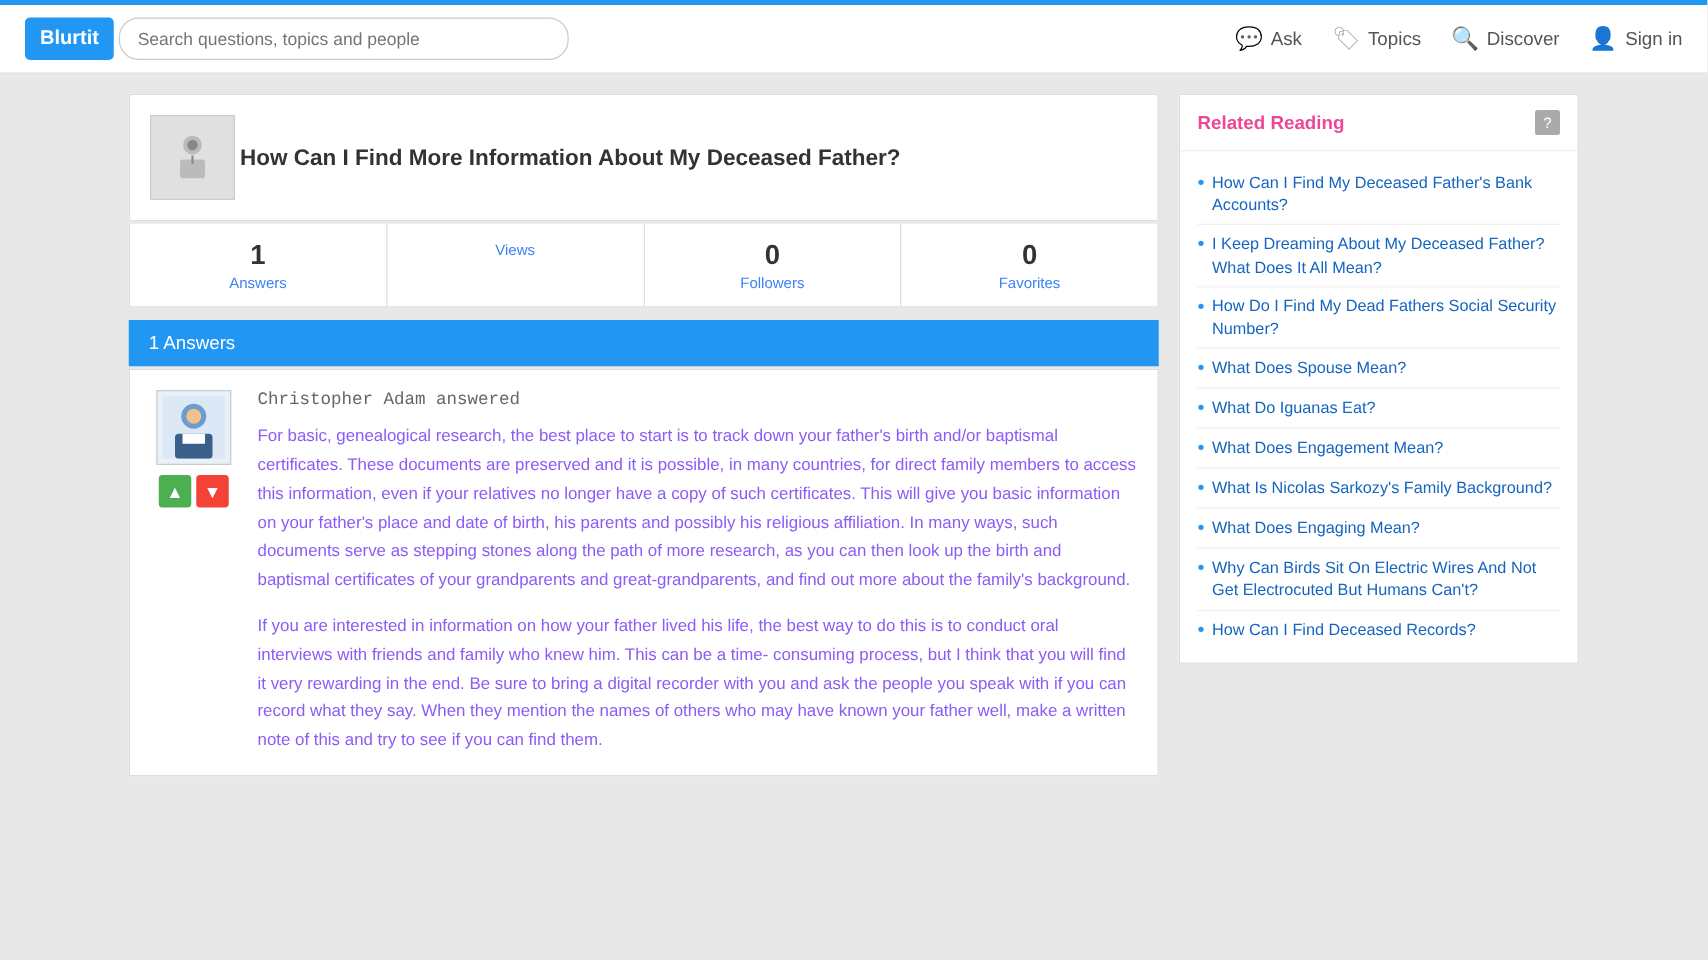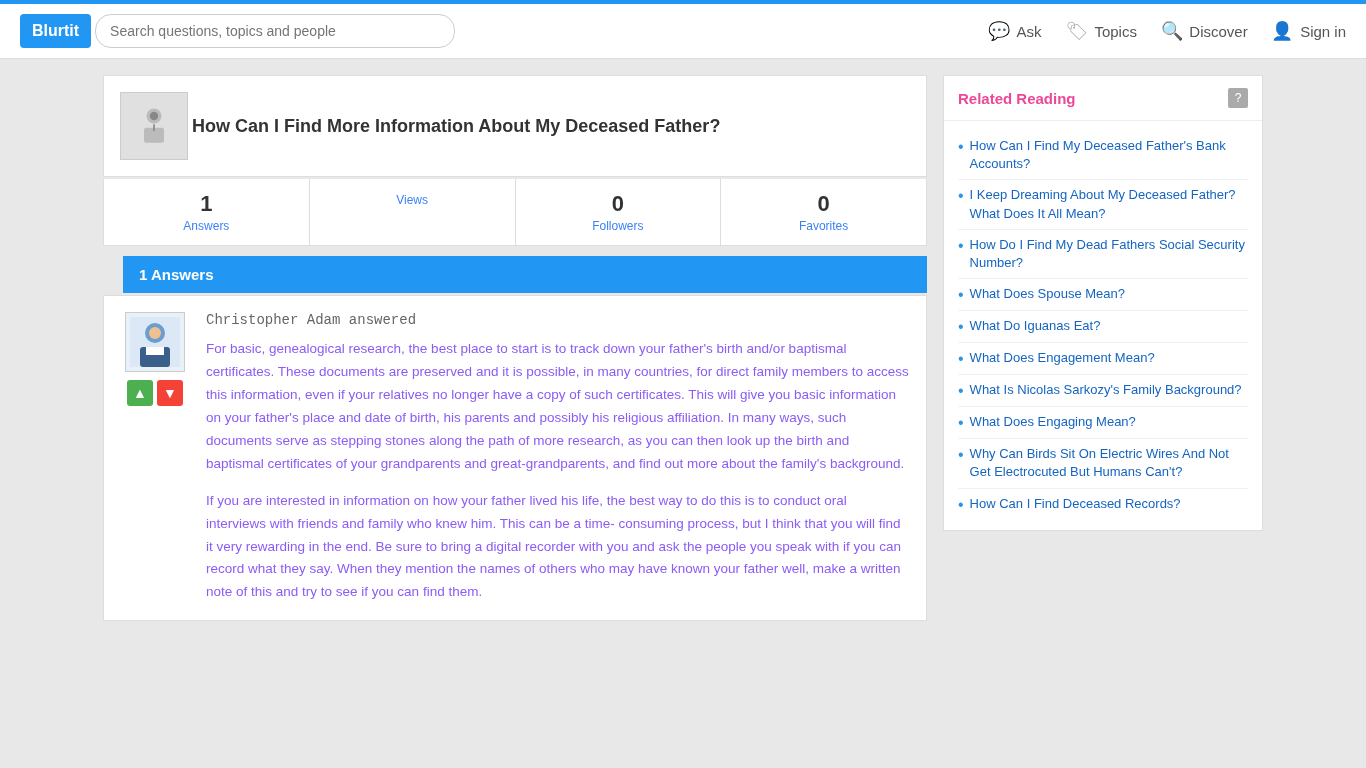--- a/index.html
+++ b/index.html
@@ -30,21 +30,21 @@
     .question-title { font-size: 18px; font-weight: bold; color: #333; }
 
     
     .stats-bar { background: #fff; border: 1px solid #ddd; border-top: none; display: flex; }
     .stat-item { flex: 1; text-align: center; padding: 12px 8px; border-right: 1px solid #ddd; }
     .stat-item:last-child { border-right: none; }
     .stat-number { font-size: 22px; font-weight: bold; color: #333; display: block; }
     .stat-label { font-size: 12px; color: #3b82f6; display: block; margin-top: 2px; }
 
     
-    .answers-header { background: #2196f3; color: #fff; padding: 10px 16px; font-size: 15px; font-weight: bold; margin-top: 10px; margin-bottom: 0; margin-left: 20px; }
+    .answers-header { background: #2196f3; color: #fff; padding: 10px 16px; font-size: 15px; font-weight: normal; margin-top: 10px; margin-bottom: 0; }
 
     
     .answer-block { background: #fff; border: 1px solid #ddd; padding: 16px; display: flex; gap: 16px; margin-top: 2px; }
     .answer-user { display: flex; flex-direction: column; align-items: center; gap: 8px; flex-shrink: 0; width: 70px; }
     .user-avatar { width: 60px; height: 60px; background: #e8f0f8; border: 1px solid #ccc; display: flex; align-items: center; justify-content: center; overflow: hidden; }
     .user-avatar svg { width: 50px; height: 50px; }
     .vote-buttons { display: flex; gap: 4px; }
     .vote-btn { width: 26px; height: 26px; border: none; border-radius: 3px; cursor: pointer; display: flex; align-items: center; justify-content: center; font-size: 14px; color: #fff; }
     .vote-up { background: #4caf50; }
     .vote-down { background: #f44336; }

